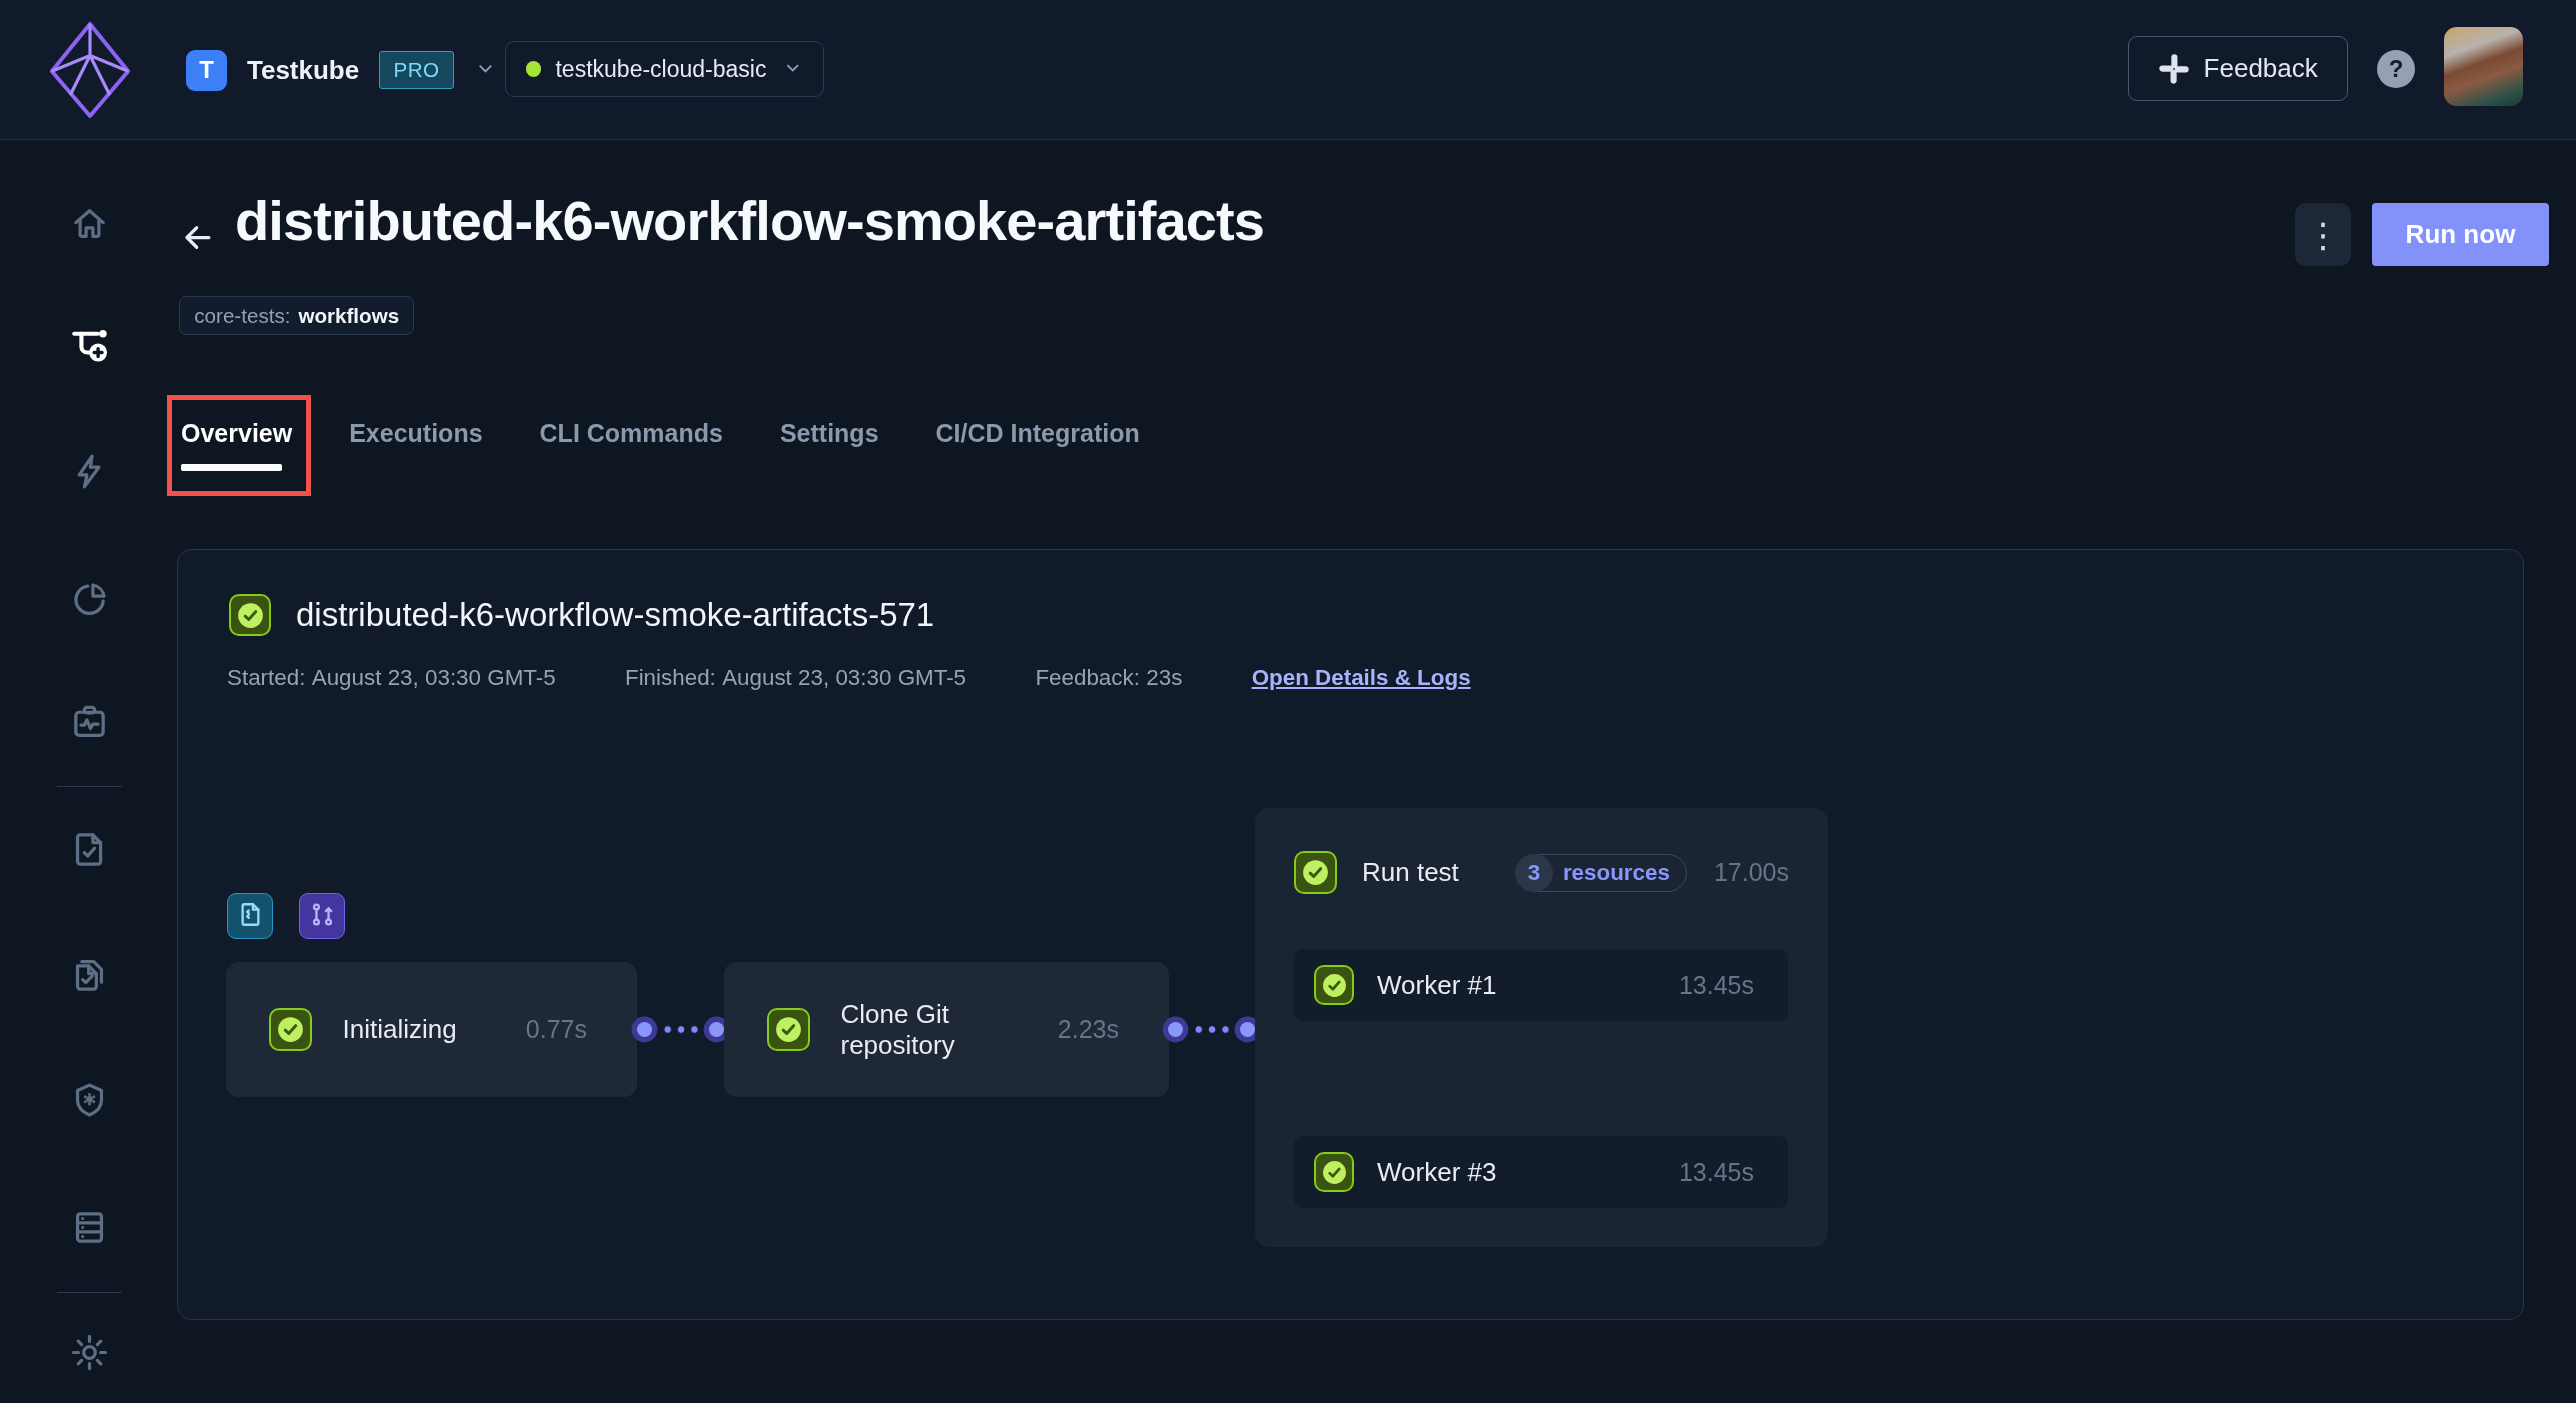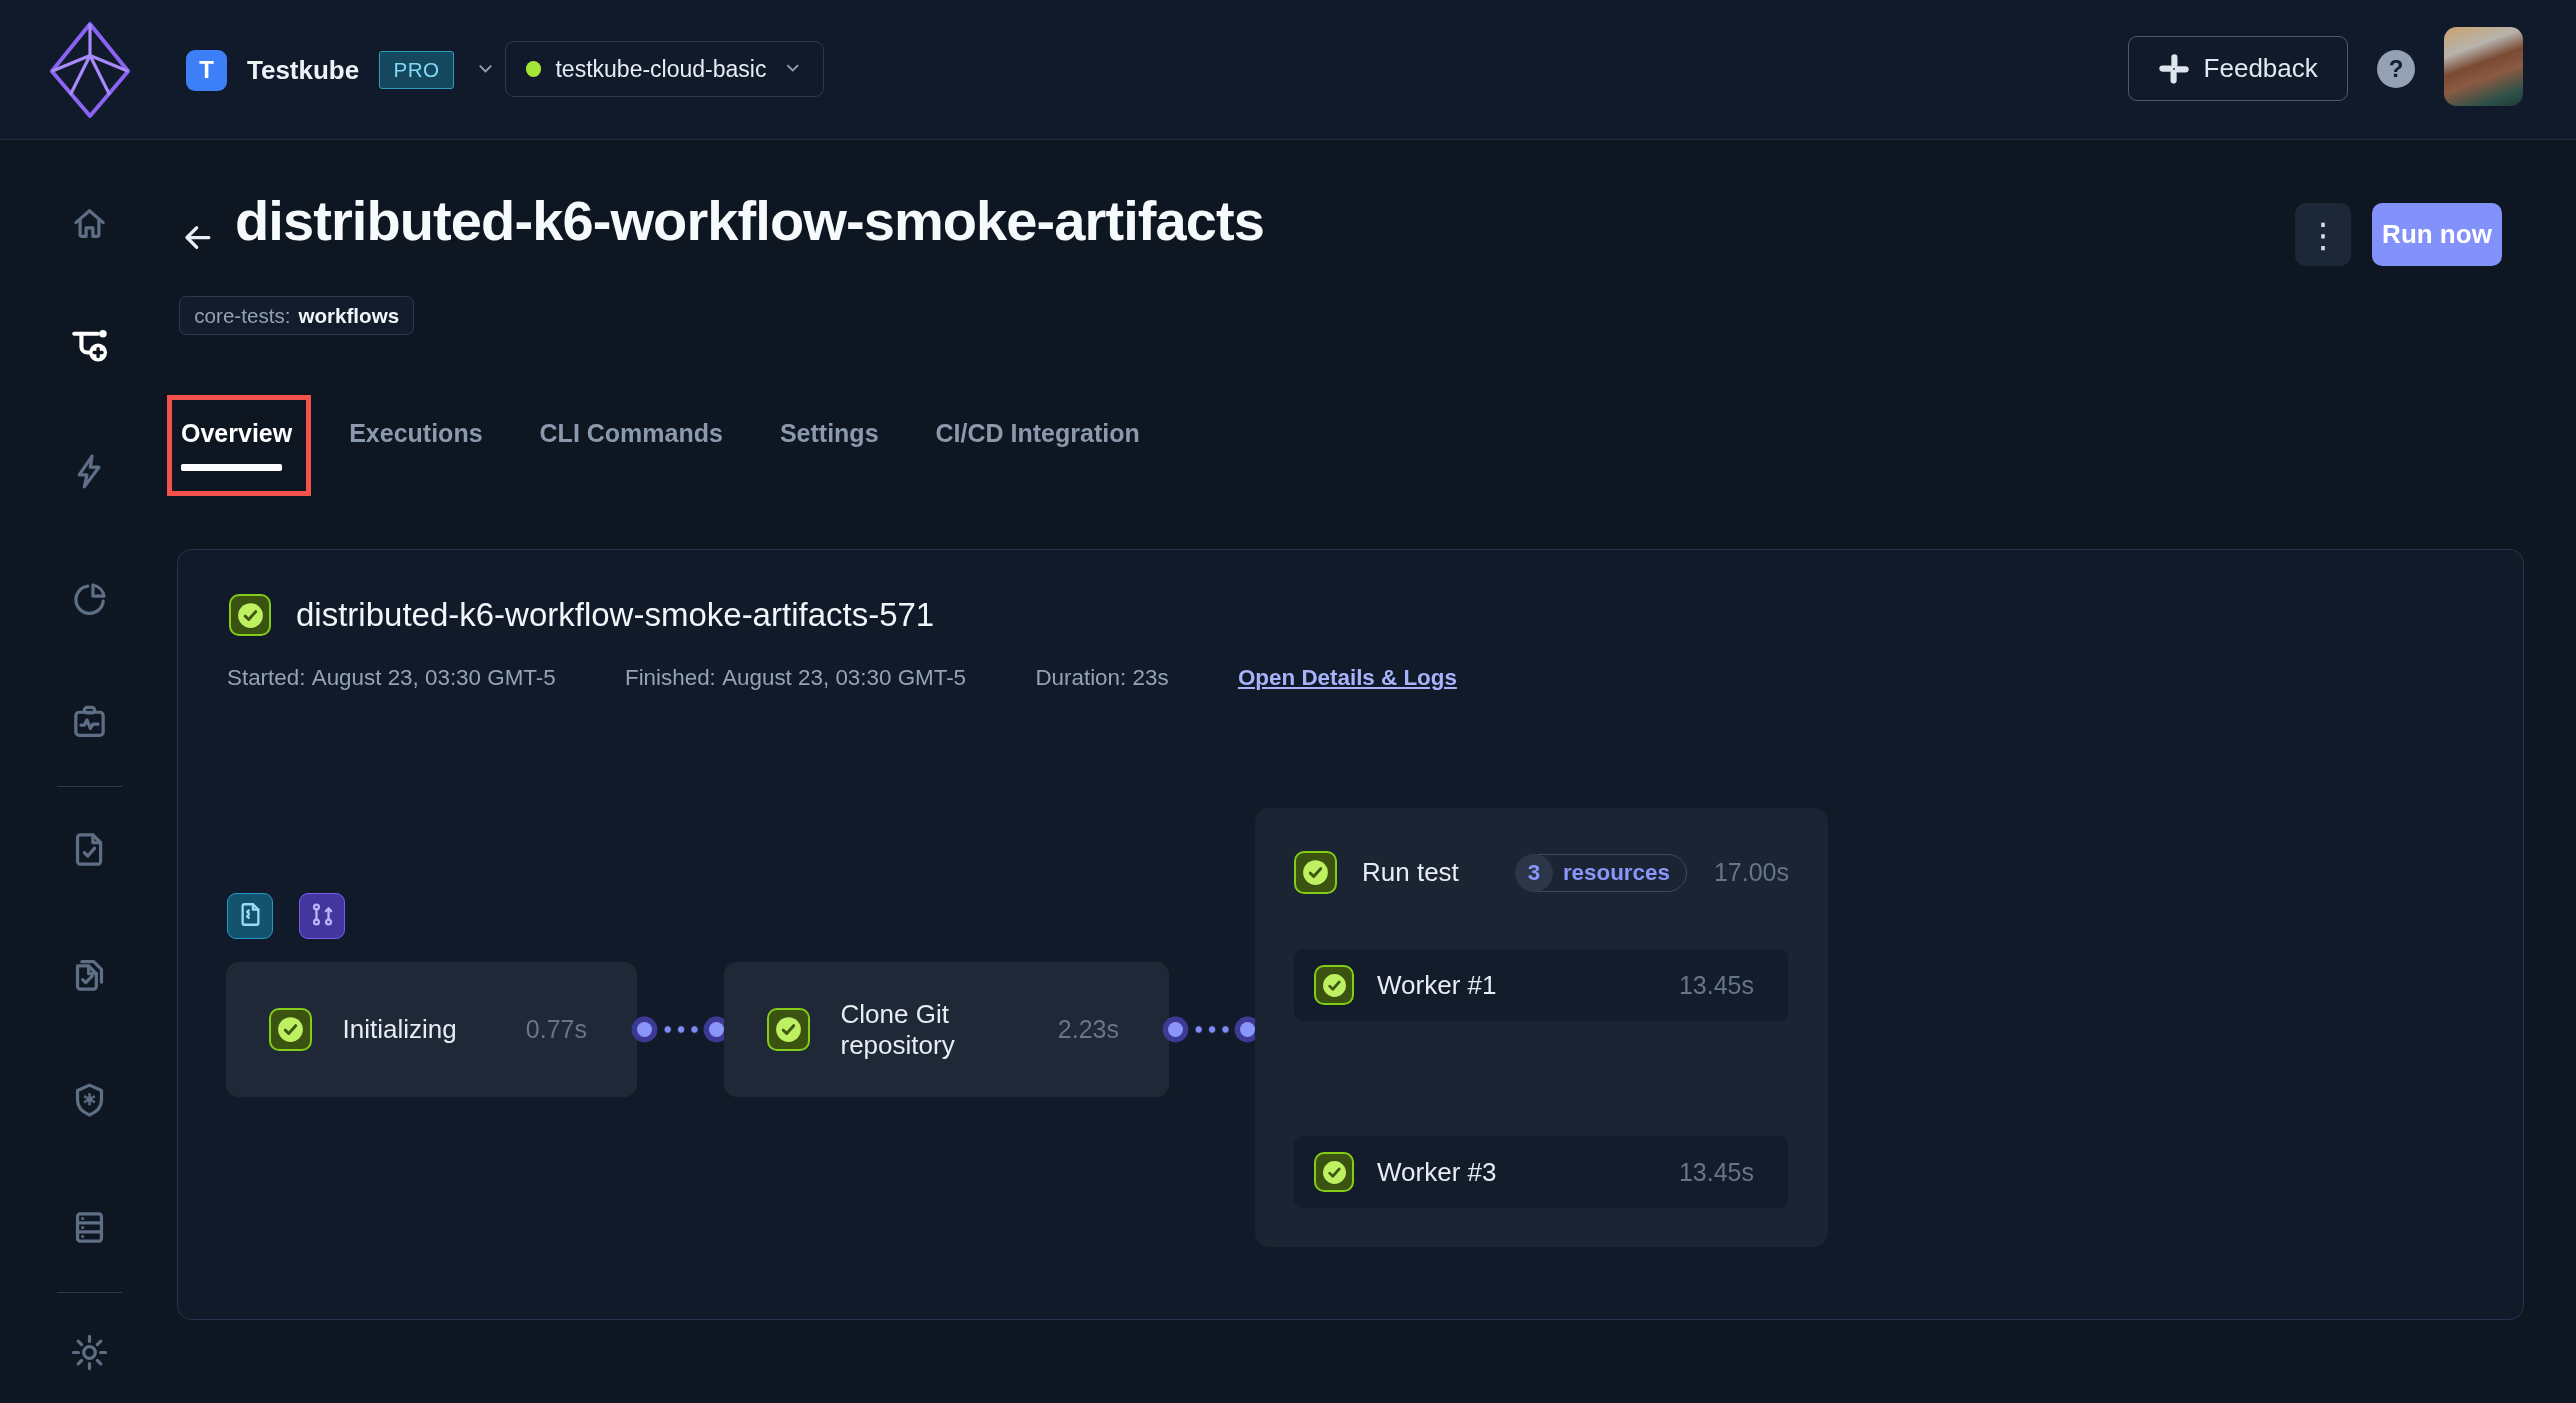--- a/index.html
+++ b/index.html
@@ -25,21 +25,21 @@
 
   
   .side-item { position:absolute; left:68px; width:43px; height:43px; display:flex; align-items:center; justify-content:center; color:#5d6e85; cursor:pointer; }
   .side-item.active { color:#ffffff; }
   .side-div { position:absolute; left:57px; width:65px; height:0; border-top:1.8px solid #2a3850; }
 
   
   .back { position:absolute; left:177px; top:218px; width:41px; height:41px; color:#e9eef5; cursor:pointer; display:flex; align-items:center; justify-content:center; }
   .title { position:absolute; left:235px; top:188px; font-size:56px; font-weight:700; color:#f7fafc; letter-spacing:-0.9px; }
   .kebab { position:absolute; left:2295px; top:203px; width:56px; height:63px; border-radius:10.8px; background:#1c2737; color:#d7dee8; font-size:34px; display:flex; align-items:center; justify-content:center; cursor:pointer; }
-  .run-now { position:absolute; left:2372px; top:203px; width:130px; height:63px; border-radius:10px; background:#8391fa; border:none; color:#fff; font-size:26px; font-weight:600; font-family:"Liberation Sans",sans-serif; cursor:pointer; }
+  .run-now { position:absolute; left:2372px; top:203px; width:177px; height:63px; border-radius:4px; background:#8391fa; border:none; color:#fff; font-size:26px; font-weight:600; font-family:"Liberation Sans",sans-serif; cursor:pointer; }
   .tag { position:absolute; left:179px; top:296px; height:39px; border:1.8px solid #2b394f; border-radius:7.2px; display:inline-flex; align-items:center; gap:8px; padding:0 14.3px; background:#121c2d;justify-content:flex-end; }
   .tag-key { color:#93a1b4; font-size:20.6px; }
   .tag-val { color:#f1f5f9; font-size:20.6px; font-weight:700; }
 
   
   .tabs { position:absolute; left:181px; top:419px; display:flex; gap:57px; z-index:2; }
   .tab { position:relative; font-size:25px; font-weight:600; color:#8b99ad; padding-bottom:43px; cursor:pointer; }
   .tab.active { color:#ffffff; }
   .tab.active::after { content:""; position:absolute; left:0; bottom:20px; width:101px; height:7.2px; background:#fafcff; border-radius:1.8px; }
   .annotation { position:absolute; left:167px; top:395px; width:144px; height:101px; border:5.4px solid #f2524a; z-index:3; pointer-events:none; }
@@ -274,21 +274,21 @@
     </div>
 
     <div class="meta">
       <span class="pair">
         <span>Started:</span><span>August 23, 03:30 GMT-5</span>
       </span>
       <span class="pair">
         <span>Finished:</span><span>August 23, 03:30 GMT-5</span>
       </span>
       <span class="pair">
-        <span>Duration:</span><span>23s</span>
+        <span>Feedback:</span><span>23s</span>
       </span>
       <a>Open Details &amp; Logs</a>
     </div>
 
     <div class="flow-toolbar">
       <div class="tool-btn logs">
         <span>
           <svg viewBox="0 0 24 24" width="29" height="29" fill="none" stroke="currentColor" stroke-width="1.9" stroke-linecap="round" stroke-linejoin="round">
             <path d="M7 3.5h7L18.5 8v11A1.5 1.5 0 0 1 17 20.5H7A1.5 1.5 0 0 1 5.5 19V5A1.5 1.5 0 0 1 7 3.5z"></path>
             <path d="M14 3.5V8h4.5"></path>

